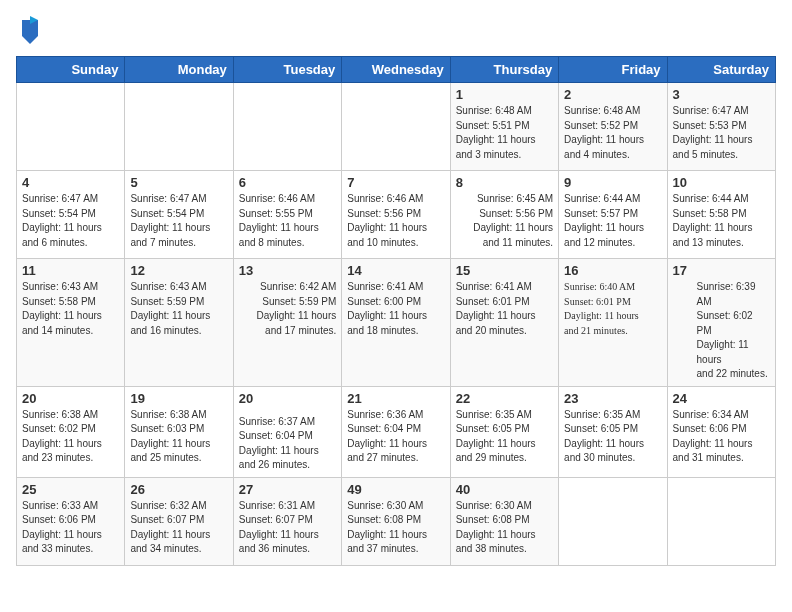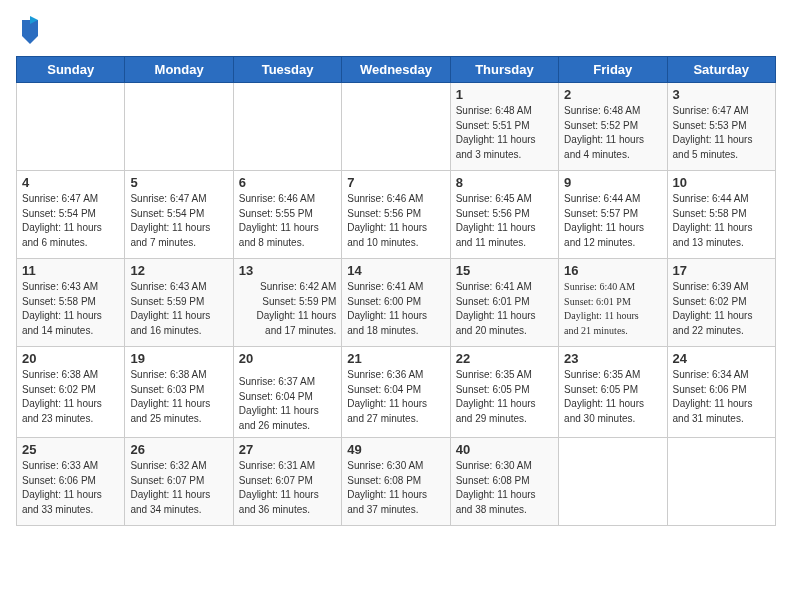--- a/index.html
+++ b/index.html
@@ -58,21 +58,21 @@
       color: #555;
     }
     .calendar-table {
       width: 100%;
       border-collapse: collapse;
       table-layout: fixed;
     }
     .calendar-table th {
       background-color: #2b6dc0;
       color: #fff;
-      text-align: center;
+      text-align: right;
       padding: 5px 6px;
       font-size: 13px;
       font-weight: bold;
       border: 1px solid #1a5299;
     }
     .calendar-table td {
       vertical-align: top;
       border: 1px solid #ccc;
       padding: 4px 5px;
       height: 88px;
@@ -186,21 +186,21 @@
           </td>
           <td>
             <span class="day-number">7</span>
             <div class="day-info" style="white-space: pre-line;">Sunrise: 6:46 AM
 Sunset: 5:56 PM
 Daylight: 11 hours
 and 10 minutes.</div>
           </td>
           <td>
             <span class="day-number">8</span>
-            <div class="day-info" style="white-space: pre-line;">Sunrise: 6:45 AM
+            <div class="day-info" style="white-space: pre-line; text-align: right;">Sunrise: 6:45 AM
 Sunset: 5:56 PM
 Daylight: 11 hours
 and 11 minutes.</div>
           </td>
           <td>
             <span class="day-number">9</span>
             <div class="day-info" style="white-space: pre-line;">Sunrise: 6:44 AM
 Sunset: 5:57 PM
 Daylight: 11 hours
 and 12 minutes.</div>
@@ -251,21 +251,21 @@
           </td>
           <td>
             <span class="day-number">16</span>
             <div class="day-info" style="white-space: pre-line; font-family: Liberation Serif, serif;">Sunrise: 6:40 AM
 Sunset: 6:01 PM
 Daylight: 11 hours
 and 21 minutes.</div>
           </td>
           <td>
             <span class="day-number">17</span>
-            <div class="day-info" style="white-space: pre-line;">Sunrise: 6:39 AM
+            <div class="day-info" style="white-space: pre-line; margin-left: 24px;">Sunrise: 6:39 AM
 Sunset: 6:02 PM
 Daylight: 11 hours
 and 22 minutes.</div>
           </td>
         </tr>
         <tr>
           <td>
             <span class="day-number">20</span>
             <div class="day-info" style="white-space: pre-line;">Sunrise: 6:38 AM
 Sunset: 6:02 PM

